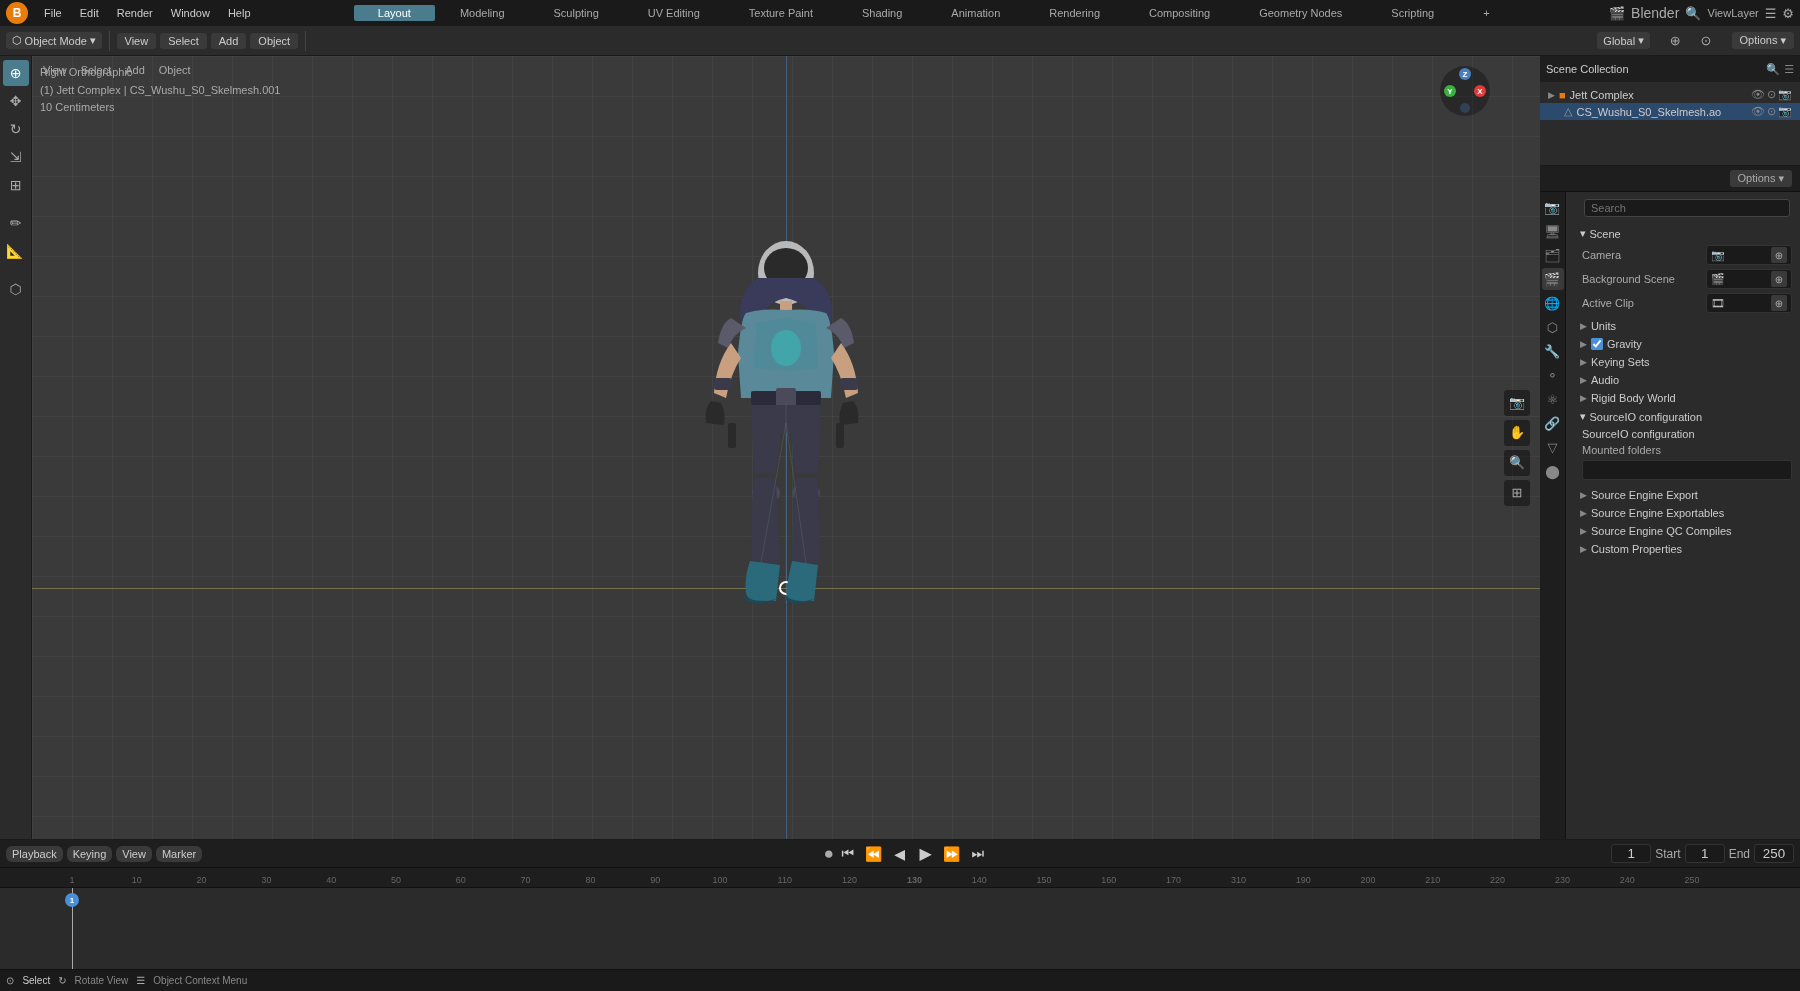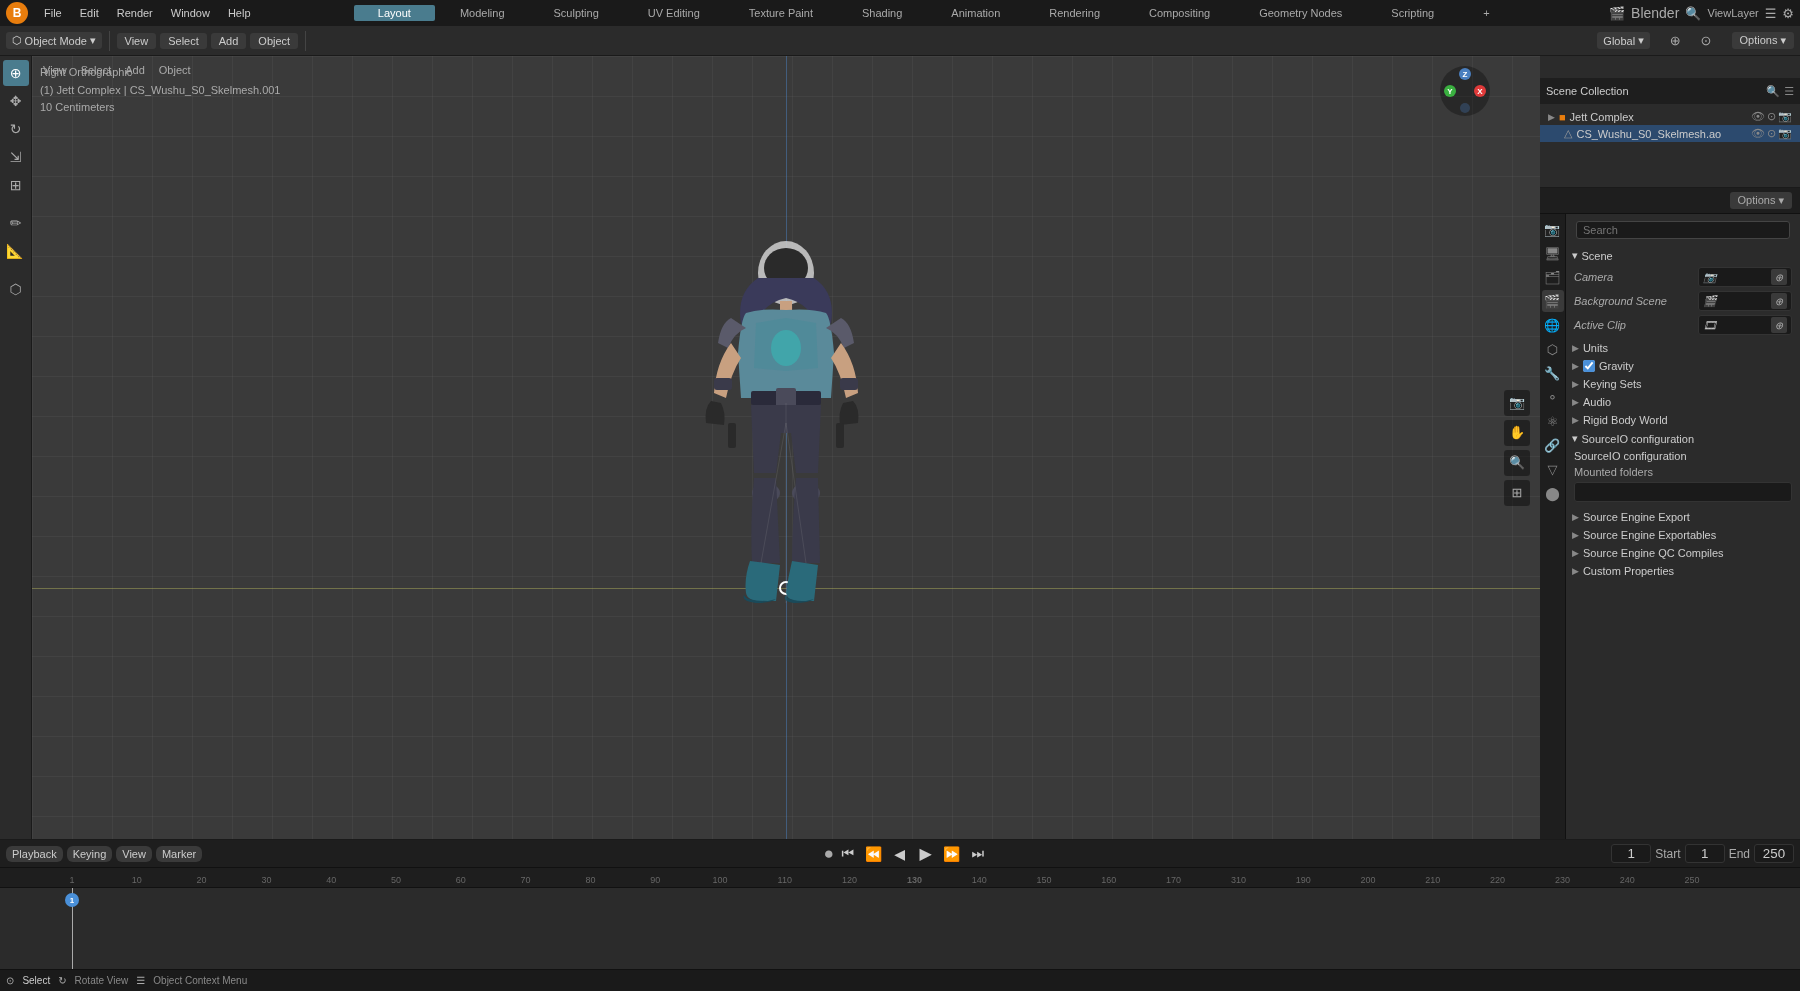--- a/index.html
+++ b/index.html
@@ -226,21 +226,20 @@
       border: 2px solid white;
       border-radius: 50%;
     }
 
     
     .outliner {
       height: 110px;
       border-bottom: 1px solid #1a1a1a;
       overflow: hidden;
       flex-shrink: 0;
-      margin-top: 22px;
     }
     .outliner-header {
       height: 26px;
       background: #1e1e1e;
       display: flex; align-items: center;
       padding: 0 6px;
       gap: 4px;
     }
     .outliner-body { padding: 4px 0; }
     .outliner-item {
@@ -283,20 +282,21 @@
       cursor: pointer;
       border-radius: 3px;
       font-size: 13px;
     }
     .prop-icon.active { background: #3a3a3a; color: #e87d0d; }
 
     .props-content {
       flex: 1;
       overflow-y: auto;
       padding: 4px 0;
+      margin-left: 8px;
     }
     .props-search {
       padding: 3px 6px;
       margin: 0 4px 4px;
     }
     .props-search input {
       width: 100%;
       background: #1a1a1a;
       border: 1px solid #444;
       color: #ccc;
@@ -306,21 +306,20 @@
     }
 
     .prop-section {
       margin-bottom: 2px;
     }
 
     .prop-row {
       display: flex; align-items: center;
       padding: 2px 8px;
       gap: 4px;
-      font-style: italic;
     }
     .prop-label { color: #aaa; flex: 0 0 120px; }
     .prop-value {
       flex: 1;
       background: #1a1a1a;
       border: 1px solid #333;
       border-radius: 3px;
       padding: 1px 4px;
       color: #ccc;
       font-size: 11px;

